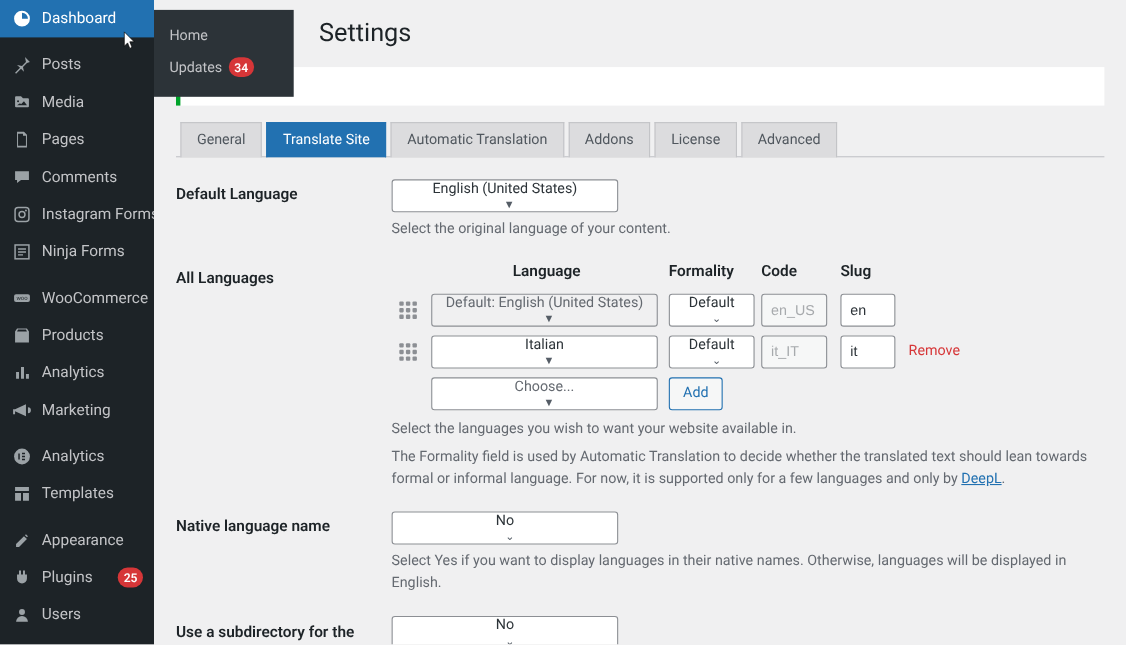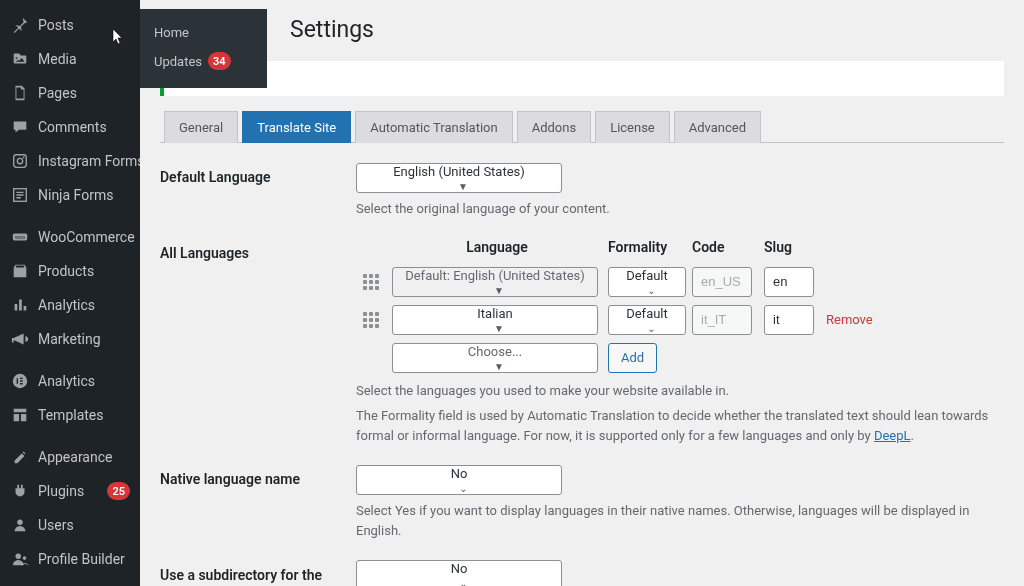--- a/index.html
+++ b/index.html
@@ -258,20 +258,28 @@
     color:#2271b1;
     font-size:13px;
     cursor:pointer;
   }
 
 </style>
 </head>
 <body>
 
 <div class="sidebar" id="sidebar">
+    <div class="sidebar-item current">
+      <span class="icon">
+        <svg width="18" height="18" viewBox="0 0 20 20" fill="currentColor">
+          <path d="M10 2a8 8 0 00-8 8 8 8 0 008 8 8 8 0 008-8 8 8 0 00-8-8zm0 2a6 6 0 016 6h-6V4z"></path>
+        </svg>
+      </span>
+      <span class="label">Dashboard</span>
+    </div>
     <div class="sidebar-item sep">
       <span class="icon">
         <svg width="18" height="18" viewBox="0 0 20 20" fill="currentColor">
           <path d="M13 2l5 5-3 1-4 4 1 5-3-3-5 5-1-1 5-5-3-3 5 1 4-4z"></path>
         </svg>
       </span>
       <span class="label">Posts</span>
     </div>
     <div class="sidebar-item">
       <span class="icon">
@@ -521,21 +529,21 @@
           <div>
             <div class="btn">
               <span>Add</span>
             </div>
           </div>
           <div></div>
             <div></div>
             <div></div>
         </div>
 
-        <div class="description">Select the languages you used to make your website available in.</div>
+        <div class="description">Select the languages you wish to want your website available in.</div>
         <div class="description">
           <span>The Formality field is used by Automatic Translation to decide whether the translated text should lean towards formal or informal language. For now, it is supported only for a few languages and only by </span><a>DeepL</a><span>.</span>
         </div>
       </div>
     </div>
 
     <div class="form-row">
       <div class="th">Native language name</div>
       <div class="td">
         <div class="sel native" style="width:206px;">

